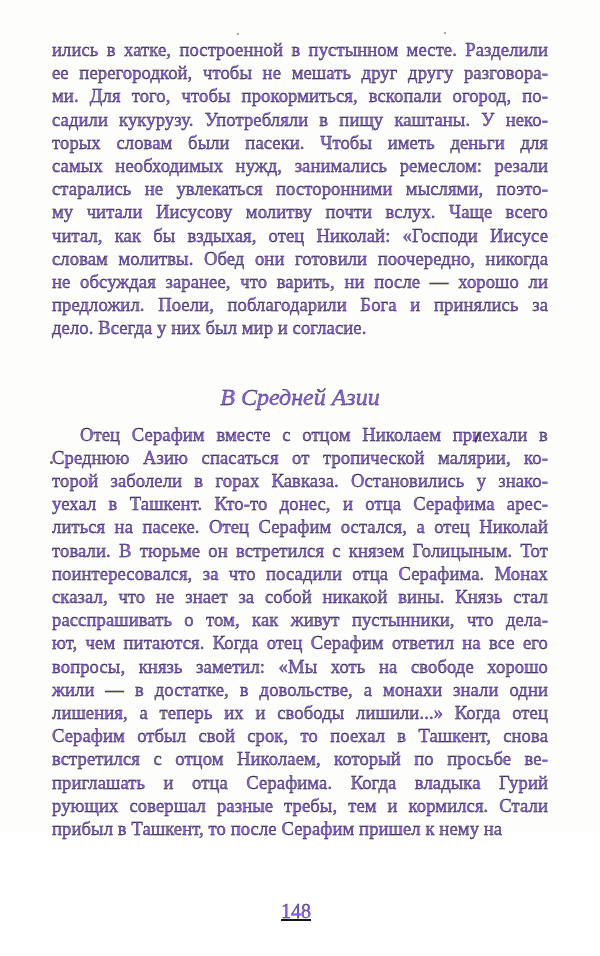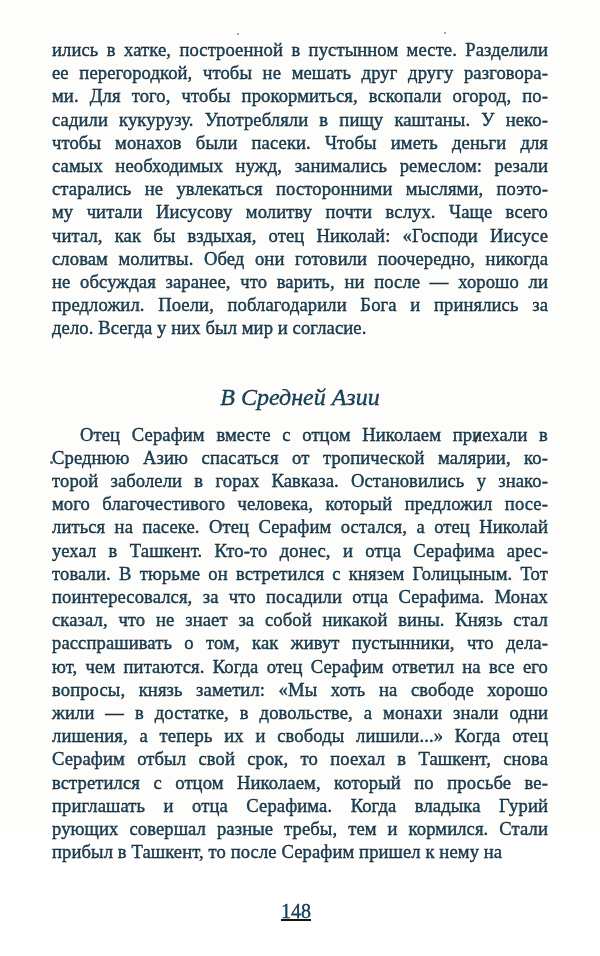--- a/index.html
+++ b/index.html
@@ -6,21 +6,21 @@
   body {
     width: 600px; height: 956px;
     background: #ffffff;
     font-family: "Liberation Serif", serif;
     overflow: hidden;
   }
   .page {
     position: relative;
     width: 600px; height: 832px;
     background: #fdfdfb;
-    color: #0c4a6e;
+    color: #8b5cf6;
   }
   .text-block {
     position: absolute;
     top: 38px; left: 52px; right: 52px;
   }
   .paragraph {
     font-size: 18.6px;
     line-height: 23.2px;
     -webkit-text-stroke: 0.35px #151412;
     letter-spacing: 0.1px;
@@ -73,40 +73,39 @@
 
 <div class="page">
 
   <div class="text-block">
 
     <div class="paragraph">
         <div class="line">ились в хатке, построенной в пустынном месте. Разделили</div>
         <div class="line">ее перегородкой, чтобы не мешать друг другу разговора-</div>
         <div class="line">ми. Для того, чтобы прокормиться, вскопали огород, по-</div>
         <div class="line">садили кукурузу. Употребляли в пищу каштаны. У неко-</div>
-        <div class="line">чтобы монахов были пасеки. Чтобы иметь деньги для</div>
+        <div class="line">торых словам были пасеки. Чтобы иметь деньги для</div>
         <div class="line">самых необходимых нужд, занимались ремеслом: резали</div>
         <div class="line">старались не увлекаться посторонними мыслями, поэто-</div>
         <div class="line">му читали Иисусову молитву почти вслух. Чаще всего</div>
         <div class="line">читал, как бы вздыхая, отец Николай: «Господи Иисусе</div>
         <div class="line">словам молитвы. Обед они готовили поочередно, никогда</div>
         <div class="line">не обсуждая заранее, что варить, ни после — хорошо ли</div>
         <div class="line">предложил. Поели, поблагодарили Бога и принялись за</div>
         <div class="line last">дело. Всегда у них был мир и согласие.</div>
       </div>
 
     <div class="section-heading">В Средней Азии</div>
 
     <div class="paragraph">
         <div class="line indent">Отец Серафим вместе с отцом Николаем приехали в</div>
         <div class="line">Среднюю Азию спасаться от тропической малярии, ко-</div>
         <div class="line">торой заболели в горах Кавказа. Остановились у знако-</div>
-        <div class="line">мого благочестивого человека, который предложил посе-</div>
+        <div class="line">уехал в Ташкент. Кто-то донес, и отца Серафима арес-</div>
         <div class="line">литься на пасеке. Отец Серафим остался, а отец Николай</div>
-        <div class="line">уехал в Ташкент. Кто-то донес, и отца Серафима арес-</div>
         <div class="line">товали. В тюрьме он встретился с князем Голицыным. Тот</div>
         <div class="line">поинтересовался, за что посадили отца Серафима. Монах</div>
         <div class="line">сказал, что не знает за собой никакой вины. Князь стал</div>
         <div class="line">расспрашивать о том, как живут пустынники, что дела-</div>
         <div class="line">ют, чем питаются. Когда отец Серафим ответил на все его</div>
         <div class="line">вопросы, князь заметил: «Мы хоть на свободе хорошо</div>
         <div class="line">жили — в достатке, в довольстве, а монахи знали одни</div>
         <div class="line">лишения, а теперь их и свободы лишили...» Когда отец</div>
         <div class="line">Серафим отбыл свой срок, то поехал в Ташкент, снова</div>
         <div class="line">встретился с отцом Николаем, который по просьбе ве-</div>

